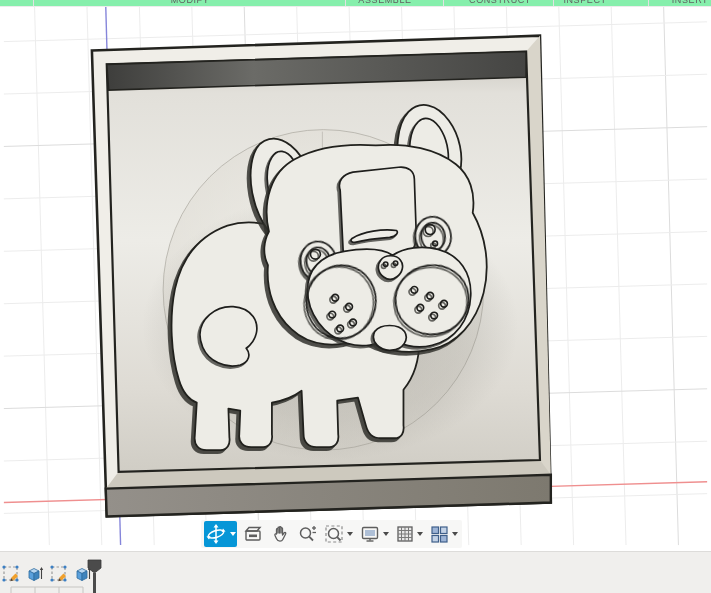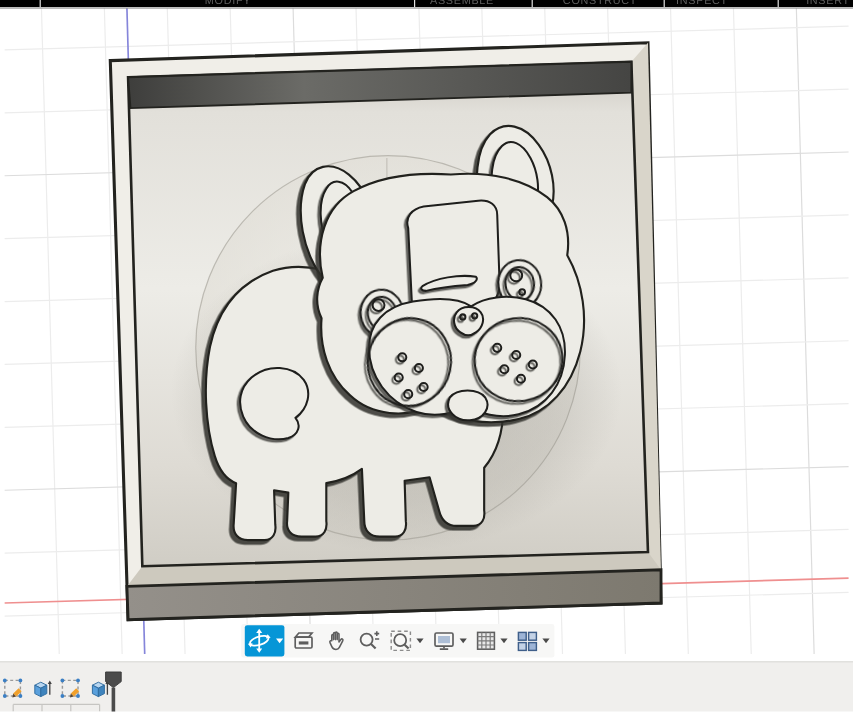--- a/index.html
+++ b/index.html
@@ -3,21 +3,21 @@
 <meta charset="utf-8">
 <style>
   html,body{margin:0;padding:0;}
   body{
     width:711px;height:593px;position:relative;overflow:hidden;
     font-family:"Liberation Sans",sans-serif;background:#ffffff;
   }
   
   .menubar{
     position:absolute;left:0;top:0;width:711px;height:6px;
-    background:#000000;border-bottom:1px solid #ececec;overflow:hidden;z-index:30;
+    background:#86efac;border-bottom:1px solid #ececec;overflow:hidden;z-index:30;
   }
   .menubar .grouplabel{
     position:absolute;top:-5px;transform:translateX(-50%);
     font-size:9px;letter-spacing:.6px;color:#5f5f5f;white-space:nowrap;
   }
   .menubar .sep{position:absolute;top:0;width:1px;height:6px;background:#e2e2e2;}
   
   .viewport{position:absolute;left:0;top:6px;width:711px;height:545px;}
   
   .navbar{

